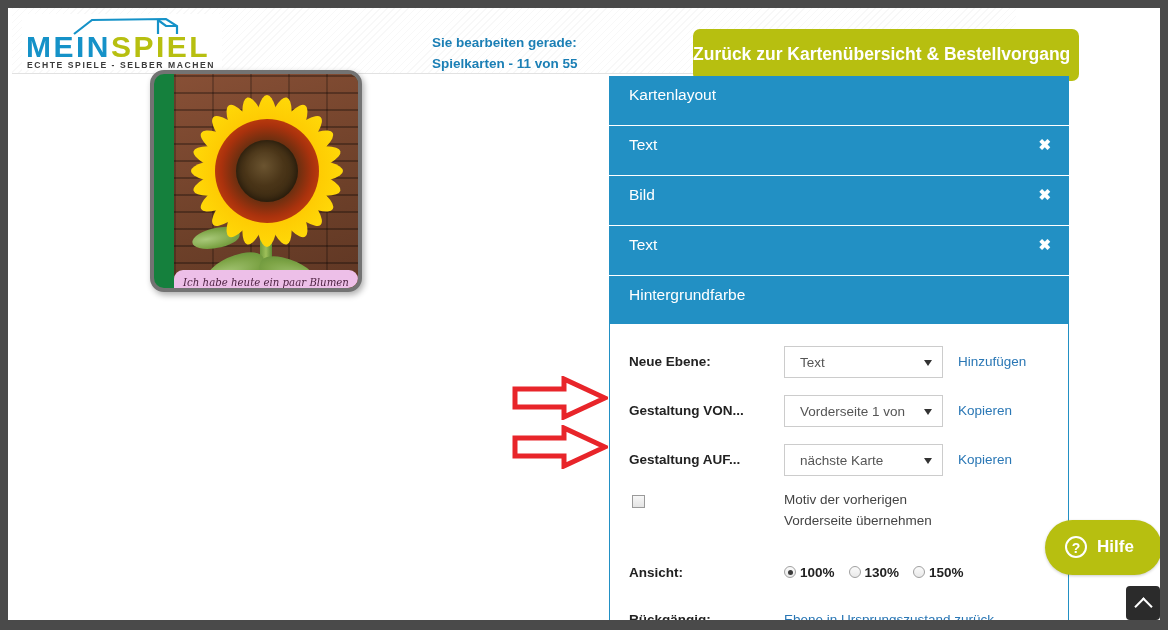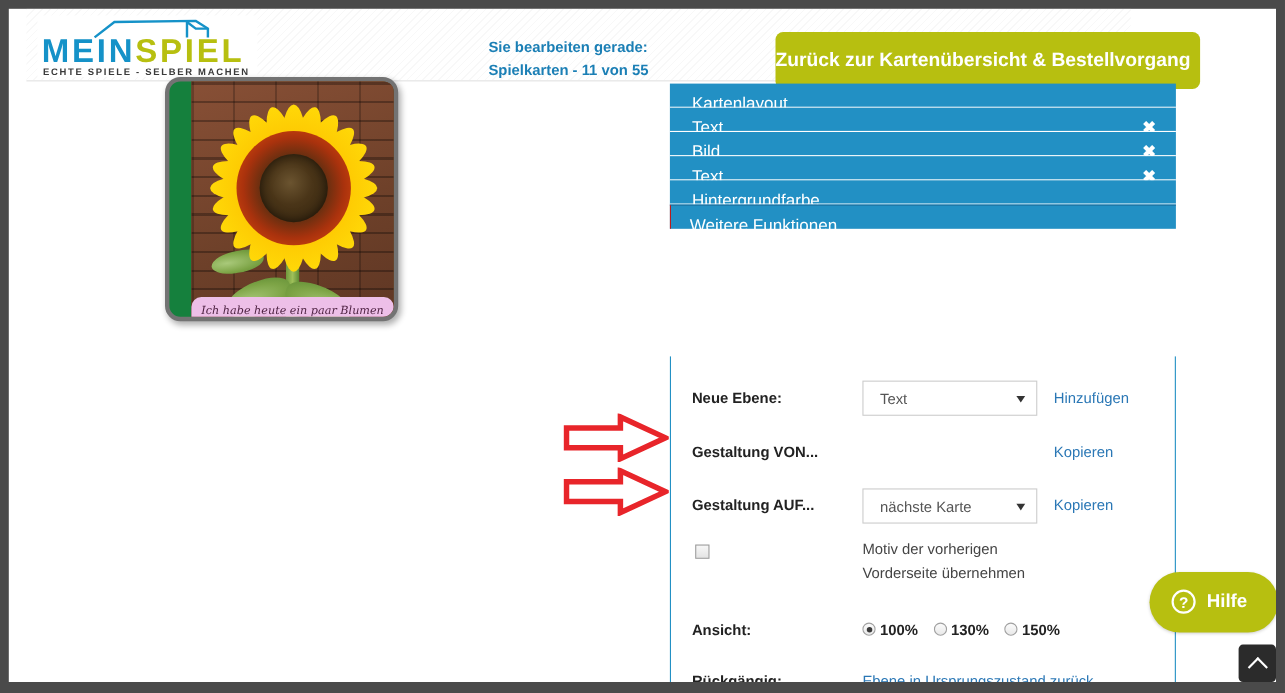--- a/index.html
+++ b/index.html
@@ -20,21 +20,21 @@
     position: absolute;
     left: 8px; top: 8px;
     width: 1152px; height: 612px;
     background: #ffffff;
     overflow: hidden;
   }
 
   
   #header {
     position: absolute;
-    left: 16px; top: 0;
+    left: 4px; top: 0;
     width: 1004px; height: 66px;
     background-color: #ffffff;
     background-image: repeating-linear-gradient(
        135deg,
        rgba(0,0,0,0.028) 0px,
        rgba(0,0,0,0.028) 1px,
        rgba(0,0,0,0) 1px,
        rgba(0,0,0,0) 5px);
     border-bottom: 1px solid #e2e2e2;
     box-sizing: border-box;
@@ -192,21 +192,21 @@
   }
 
   
   #accordion {
     position: absolute;
     left: 601px; top: 68px;
     width: 460px;
   }
   .acc-item {
     position: relative;
-    height: 22px;
+    height: 50px;
     background: #2290c4;
     color: #ffffff;
     border-bottom: 1px solid #ffffff;
     box-sizing: border-box;
     cursor: pointer;
   }
   .acc-item .acc-label {
     position: absolute;
     left: 20px; top: 9px;
     font-size: 15.5px;
@@ -499,20 +499,24 @@
         <div class="row-label">Neue Ebene:</div>
         <div class="sel">
           <div class="sel-text">Text</div>
           <div class="sel-arrow"></div>
         </div>
         <div class="link">Hinzufügen</div>
       </div>
 
       <div class="row" id="row-1" style="top:67px;">
         <div class="row-label">Gestaltung VON...</div>
+        <div class="sel">
+          <div class="sel-text">Vorderseite 1 von</div>
+          <div class="sel-arrow"></div>
+        </div>
         <div class="link">Kopieren</div>
       </div>
 
       <div class="row" id="row-2" style="top:116px;">
         <div class="row-label">Gestaltung AUF...</div>
         <div class="sel">
           <div class="sel-text">nächste Karte</div>
           <div class="sel-arrow"></div>
         </div>
         <div class="link">Kopieren</div>

